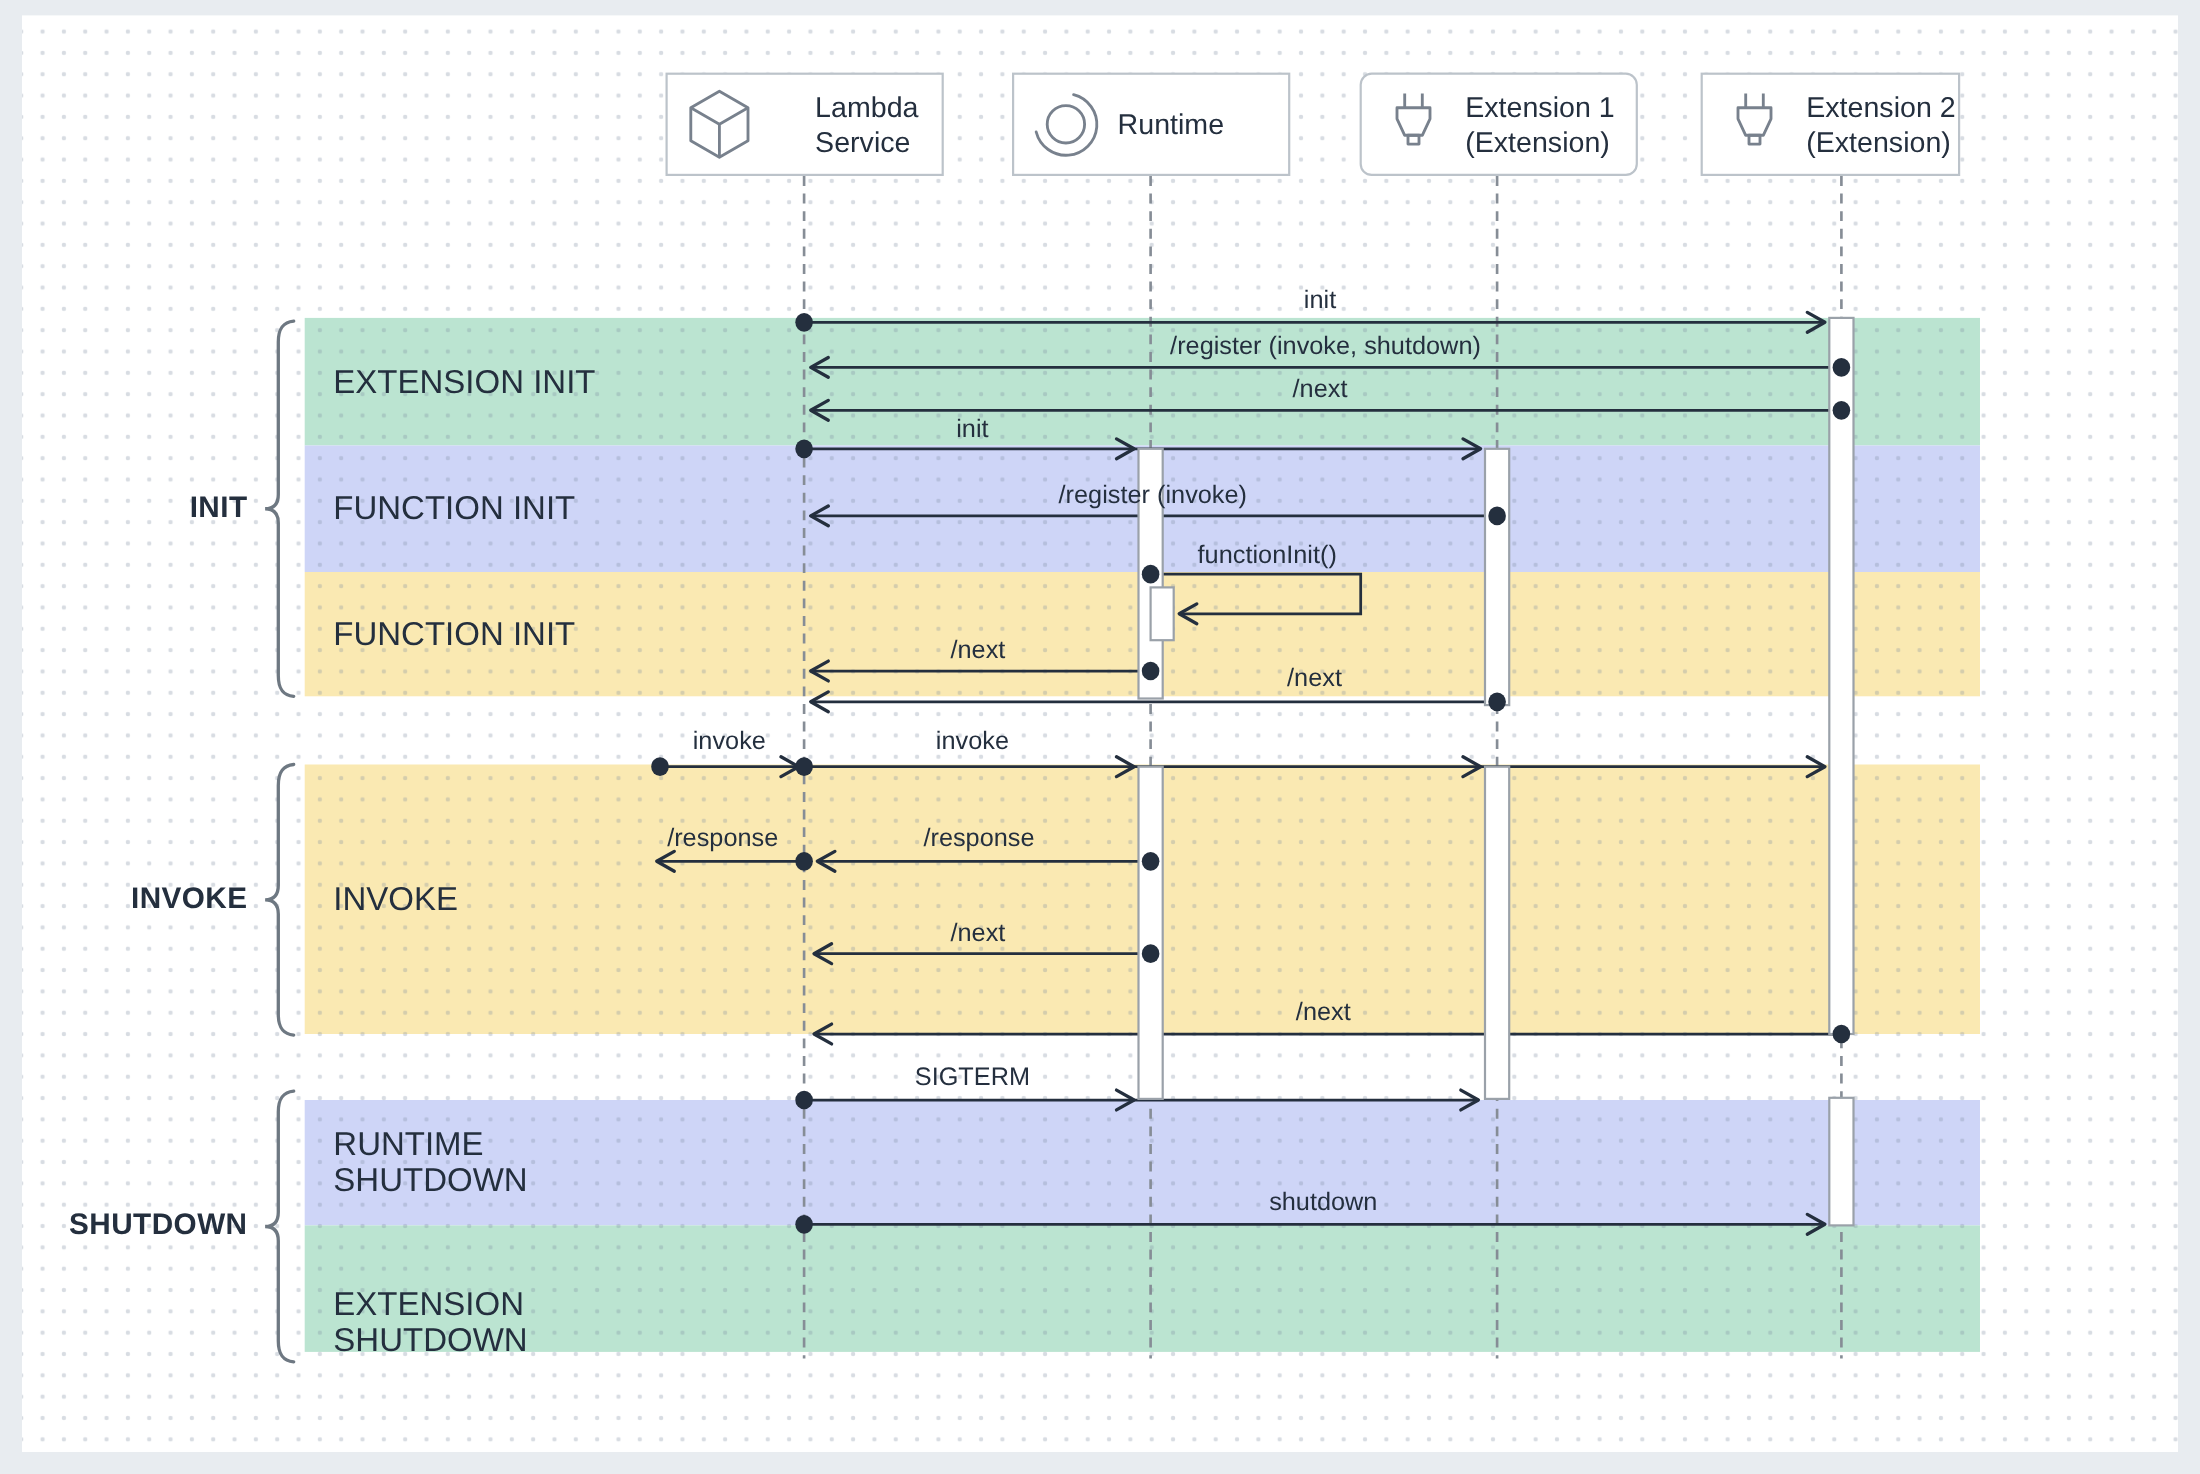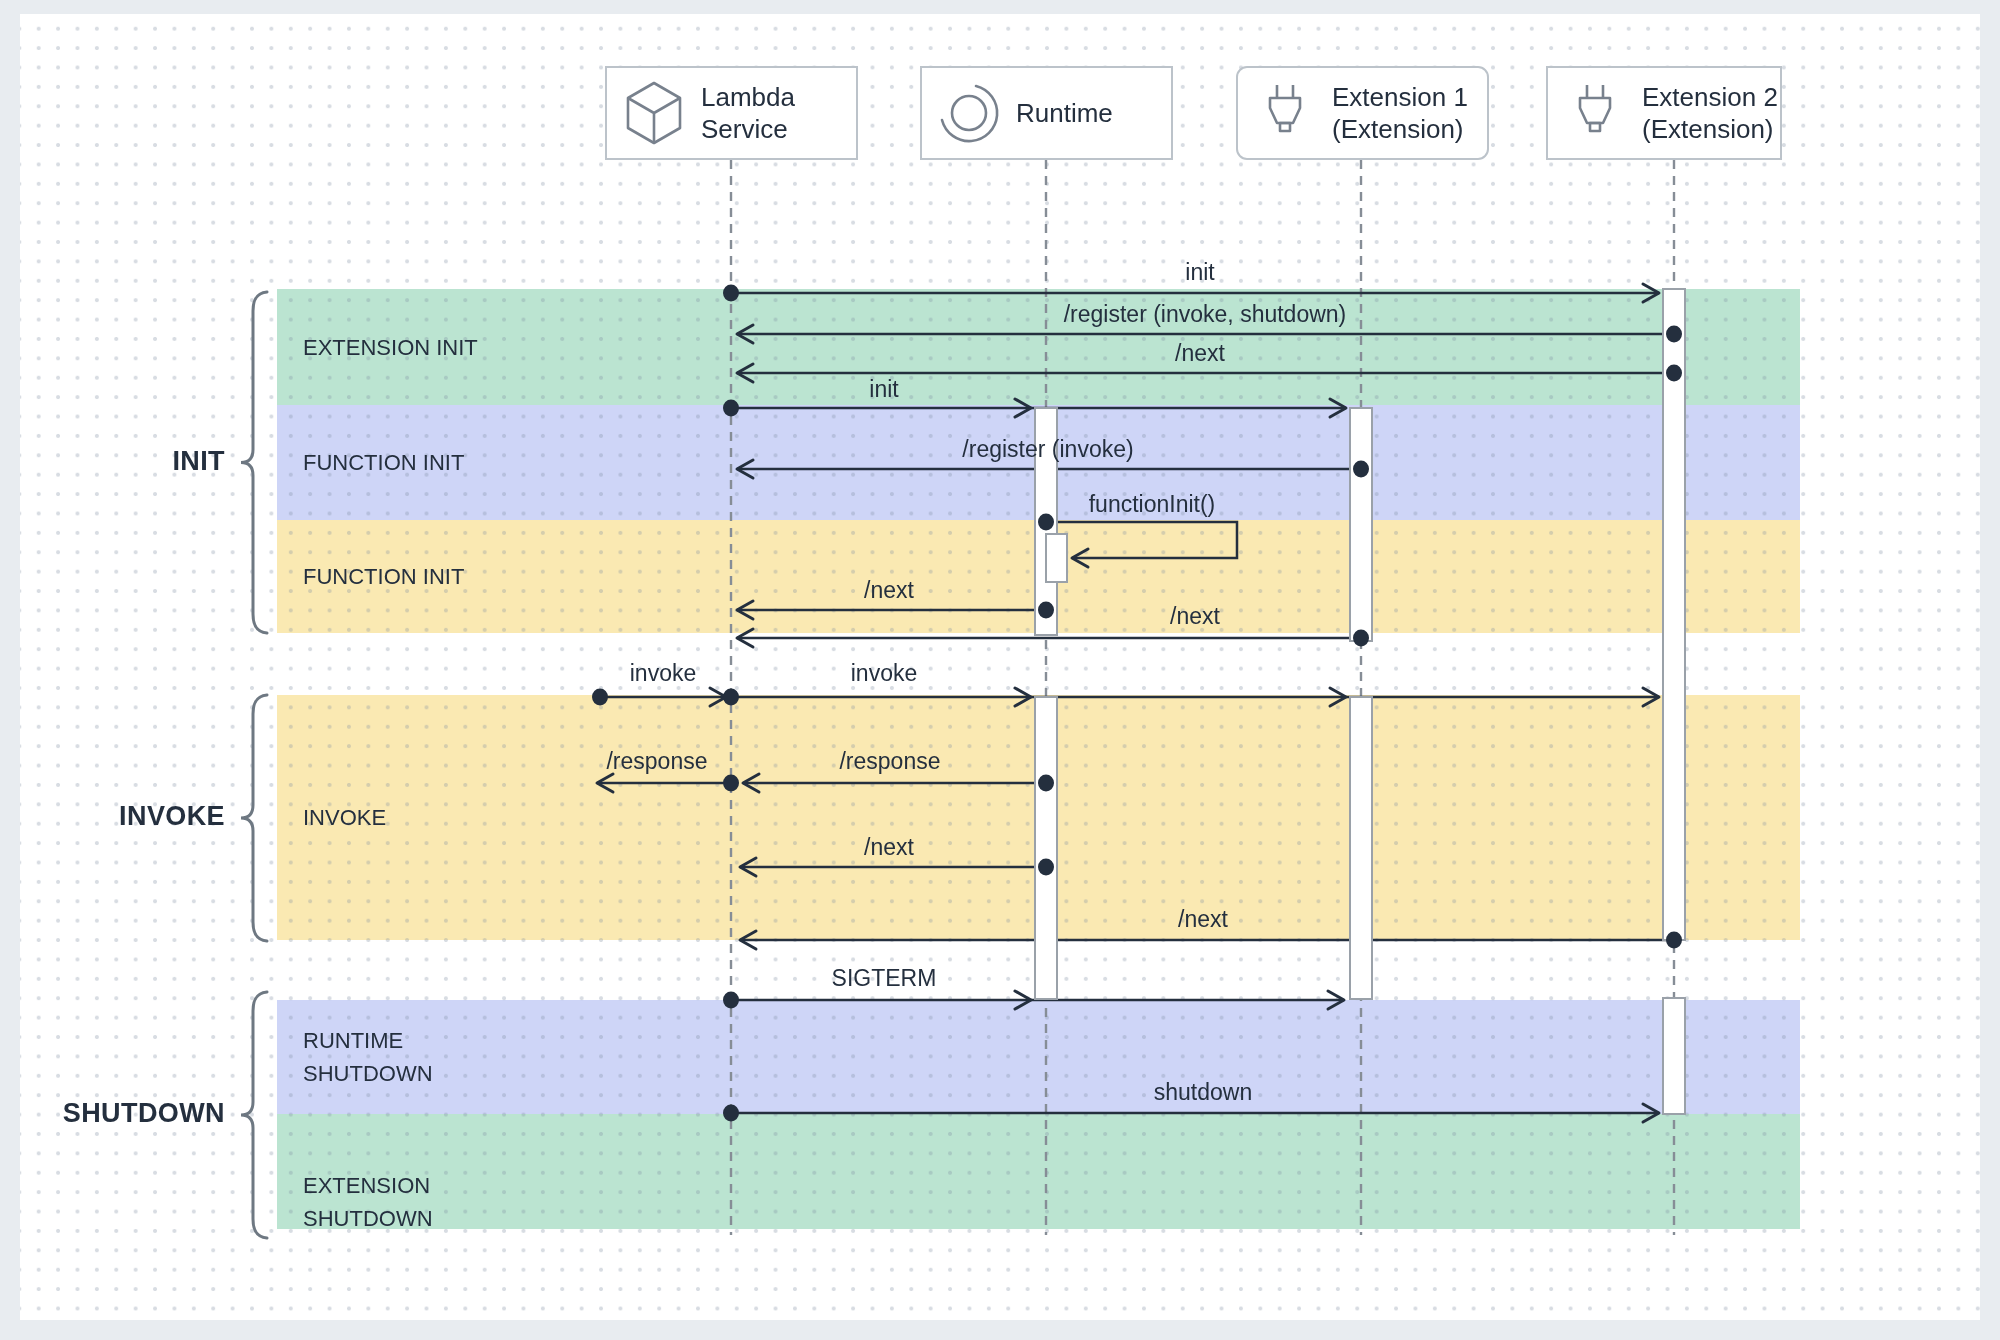--- a/index.html
+++ b/index.html
@@ -3,21 +3,21 @@
 <meta charset="utf-8">
 <style>
   html,body{margin:0;padding:0;background:#e8ecf0;}
   .stage{position:relative;width:2000px;height:1340px;background:#e8ecf0;overflow:hidden;
          font-family:"Liberation Sans",sans-serif;color:#242f3e;}
   .panel{position:absolute;left:20px;top:14px;width:1960px;height:1306px;background:#ffffff;}
   .dots{position:absolute;left:20px;top:14px;width:1960px;height:1306px;
         background-image:radial-gradient(circle,rgba(125,140,160,0.30) 1.7px,transparent 2.3px);
         background-size:19.4px 19.4px;background-position:9px 5px;pointer-events:none;}
   .band{position:absolute;left:277px;width:1523px;}
-  .band-label{position:absolute;left:303px;font-size:22px;line-height:33px;color:#242f3e;white-space:nowrap;}
+  .band-label{position:absolute;left:303px;font-size:30px;line-height:33px;color:#242f3e;white-space:nowrap;}
   .section-label{position:absolute;left:38px;width:187px;text-align:right;font-size:27px;
                  font-weight:bold;letter-spacing:0.4px;color:#242f3e;}
   .actor-box{position:absolute;top:66px;height:94px;background:#ffffff;border:2px solid #bcc3ca;
              box-sizing:border-box;display:flex;align-items:center;}
   .actor-icon{width:94px;display:flex;justify-content:center;align-items:center;}
   .actor-icon svg{display:block;}
   .actor-label{font-size:26px;line-height:32px;white-space:nowrap;}
   svg.layer{position:absolute;left:0;top:0;}
 </style>
 </head>
@@ -151,21 +151,21 @@
         <div>RUNTIME</div>
         <div>SHUTDOWN</div>
       </div>
       <div class="band-label" style="top: 1169px;">
         <div>EXTENSION</div>
         <div>SHUTDOWN</div>
       </div>
       <div class="section-label" style="top: 1098px;">SHUTDOWN</div>
     </div>
   <div id="actors">
-      <div class="actor-box" style="left: 605px; width: 253px;">
+      <div class="actor-box" style="left: 605px; width: 253px; gap: 40px;">
         <div class="actor-icon">
           <svg width="70" height="70" viewBox="-35 -35 70 70">
             <g fill="none" stroke="#78818d" stroke-width="2.6" stroke-linejoin="round">
               <path d="M0,-30 L26,-15 L26,15 L0,30 L-26,15 L-26,-15 Z"></path>
               <path d="M-26,-15 L0,0 L26,-15 M0,0 L0,30"></path>
             </g>
           </svg>
         </div>
         <div class="actor-label">
           <div>Lambda</div>

